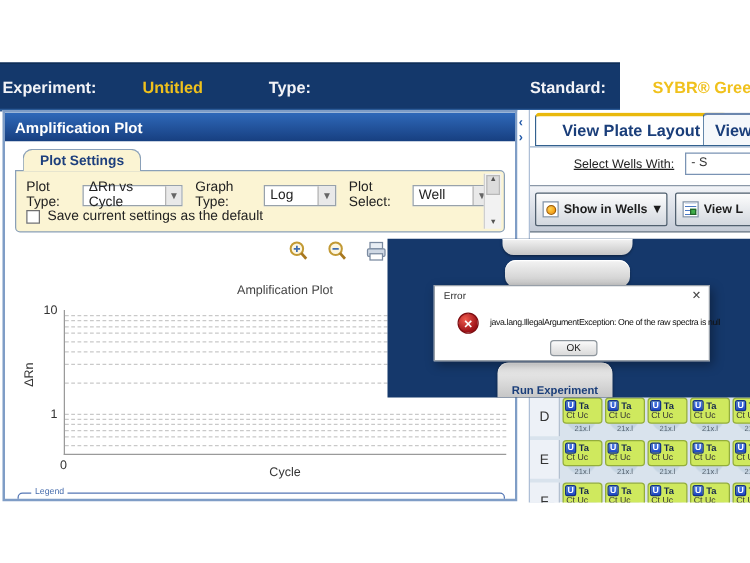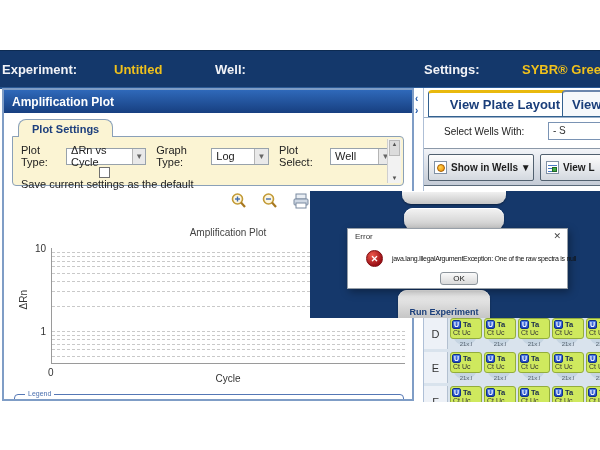--- a/index.html
+++ b/index.html
@@ -1,39 +1,39 @@
 <!DOCTYPE html>
 <html><head>
 <meta charset="utf-8">
 <style>
   * { margin:0; padding:0; box-sizing:border-box; }
   html,body { background:#fff; }
   body { font-family:"Liberation Sans", sans-serif; }
   #screen { position:relative; width:600px; height:450px; background:#fff; overflow:hidden; }
 
   
-  .topbar { position:absolute; left:0; top:50px; width:600px; height:39px;
+  .topbar { position:absolute; left:0; top:50px; width:496px; height:39px;
             background:#14386b; border-top:1px solid #0d2b52; border-bottom:2px solid #2b5a96; }
   .topbar .item { position:absolute; top:11px; font-size:13px; font-weight:bold; white-space:nowrap; }
   .topbar .lbl { color:#f2f3f7; }
   .topbar .val { color:#f0c11c;margin-left:28px; }
 
   
   .lpanel { position:absolute; left:2px; top:88px; width:412px; height:313px;
             background:#fff; border:2px solid #7f9dc6; overflow:hidden; }
   .lpanel-header { height:23px; background:linear-gradient(#2f69ba,#173f80);
             color:#fff; font-size:12px; font-weight:bold; padding:5px 0 0 8px; }
 
   .settings-tab { position:absolute; left:14px; top:29px; padding:3px 13px 2px 13px;
             background:#fbf4d3; border:1px solid #8aa0b8; border-bottom:none;
             border-radius:8px 8px 0 0; font-size:11px; font-weight:bold; color:#1d3f7d; z-index:2; }
   .settings-box { position:absolute; left:8px; top:46px; width:392px; height:50px;
             background:#fbf4d3; border:1px solid #8aa0b8; border-radius:0 4px 4px 4px; z-index:1; }
   .settings-row1 { position:absolute; left:8px; top:7px; display:flex; align-items:center; font-size:11px; color:#222; }
-  .settings-row2 { position:absolute; left:8px; top:30px; display:flex; align-items:center; font-size:11px; color:#222;flex-direction:column; }
+  .settings-row2 { position:absolute; left:8px; top:30px; display:flex; align-items:center; font-size:11px; color:#222; }
   .sel { display:inline-flex; align-items:center; justify-content:space-between;
          background:#fff; border:1px solid #98a2ab; height:17px; font-size:11px;
          padding:0 0 0 4px; margin:0 10px 0 3px; }
   .sel .chev { width:14px; height:15px; background:#e9e9e9; border-left:1px solid #b5b5b5;
          display:flex; align-items:center; justify-content:center; color:#666; font-size:8px; }
   .chk { width:11px; height:11px; background:#fff; border:1px solid #707070; margin-right:6px; }
   .sb { position:absolute; right:2px; top:2px; bottom:2px; width:14px; background:#f2f2f2; border-left:1px solid #cfcfcf; }
   .sb .thumb { position:absolute; left:1px; top:1px; width:11px; height:16px; background:#dcdcdc; border:1px solid #b9b9b9; }
   .sb .ar { position:absolute; left:0; width:13px; text-align:center; font-size:6px; color:#555; }
 
@@ -62,21 +62,21 @@
   .splitter .arr { position:absolute; left:1px; font-size:10px; font-weight:bold; color:#1f57a8; line-height:9px; }
 
   
   .rpanel { position:absolute; left:424px; top:88px; width:176px; height:314px; background:#fff; overflow:hidden; }
   .tab { position:absolute; top:2px; height:27px; background:#fff; border:1px solid #33618f;
          border-radius:4px 4px 0 0; font-size:13px; font-weight:bold; color:#1a3e7a;
          display:flex; align-items:center; justify-content:center; }
   .tab.active { border-top:3px solid #e9b90d; }
   .tab.inactive { background:#f5f8fb; border-top:2px solid #6b86ad; }
   .tabline { position:absolute; left:0; top:29px; width:176px; border-top:1px solid #9ab0c9; }
-  .selwells-lbl { position:absolute; left:20px; top:38px; font-size:10px; color:#222; }
+  .selwells-lbl { position:absolute; left:35px; top:38px; font-size:10px; color:#222;text-decoration:underline; }
   .selwells-dd { position:absolute; left:124px; top:34px; width:60px; height:18px; background:#fff;
                  border:1px solid #7a93b4; font-size:10px; color:#333; padding:2px 0 0 4px; }
   .rtoolbar { position:absolute; left:0; top:60px; width:176px; height:38px;
               background:linear-gradient(#f2f4f8,#c4cbd6);
               border-top:1px solid #8b98a8; border-bottom:1px solid #5a6a7a; }
   .rbtn { position:absolute; top:5px; height:27px; border:1px solid #51606f; border-radius:2px;
           background:linear-gradient(#fdfdfd,#d3d8df); display:flex; align-items:center;
           font-size:10px; font-weight:bold; color:#1c1c1c; padding:0 5px; gap:4px; white-space:nowrap; }
   .wicon { width:13px; height:13px; background:#fff; border:1px solid #8091a5; position:relative; flex:0 0 auto; }
   .wicon .dot { position:absolute; left:2px; top:2px; width:8px; height:8px; border-radius:50%;
@@ -129,22 +129,22 @@
             font-size:8px; color:#222; text-align:center; line-height:11px; }
 </style>
 </head>
 <body>
 
 <div id="screen">
 
   <div class="topbar">
     <span class="item lbl" style="left:2px">Experiment:</span>
     <span class="item val" style="left:86px">Untitled</span>
-    <span class="item lbl" style="left:215px">Well:</span>
-    <span class="item lbl" style="left:424px">Settings:</span>
+    <span class="item lbl" style="left:215px">Type:</span>
+    <span class="item lbl" style="left:424px">Standard:</span>
     <span class="item val" style="left:494px">SYBR® Green R</span>
   </div>
 
   <div class="lpanel">
     <div class="lpanel-header">Amplification Plot</div>
 
     <div class="settings-tab">Plot Settings</div>
     <div class="settings-box">
       <div class="settings-row1">
         <span>Plot Type:</span>

